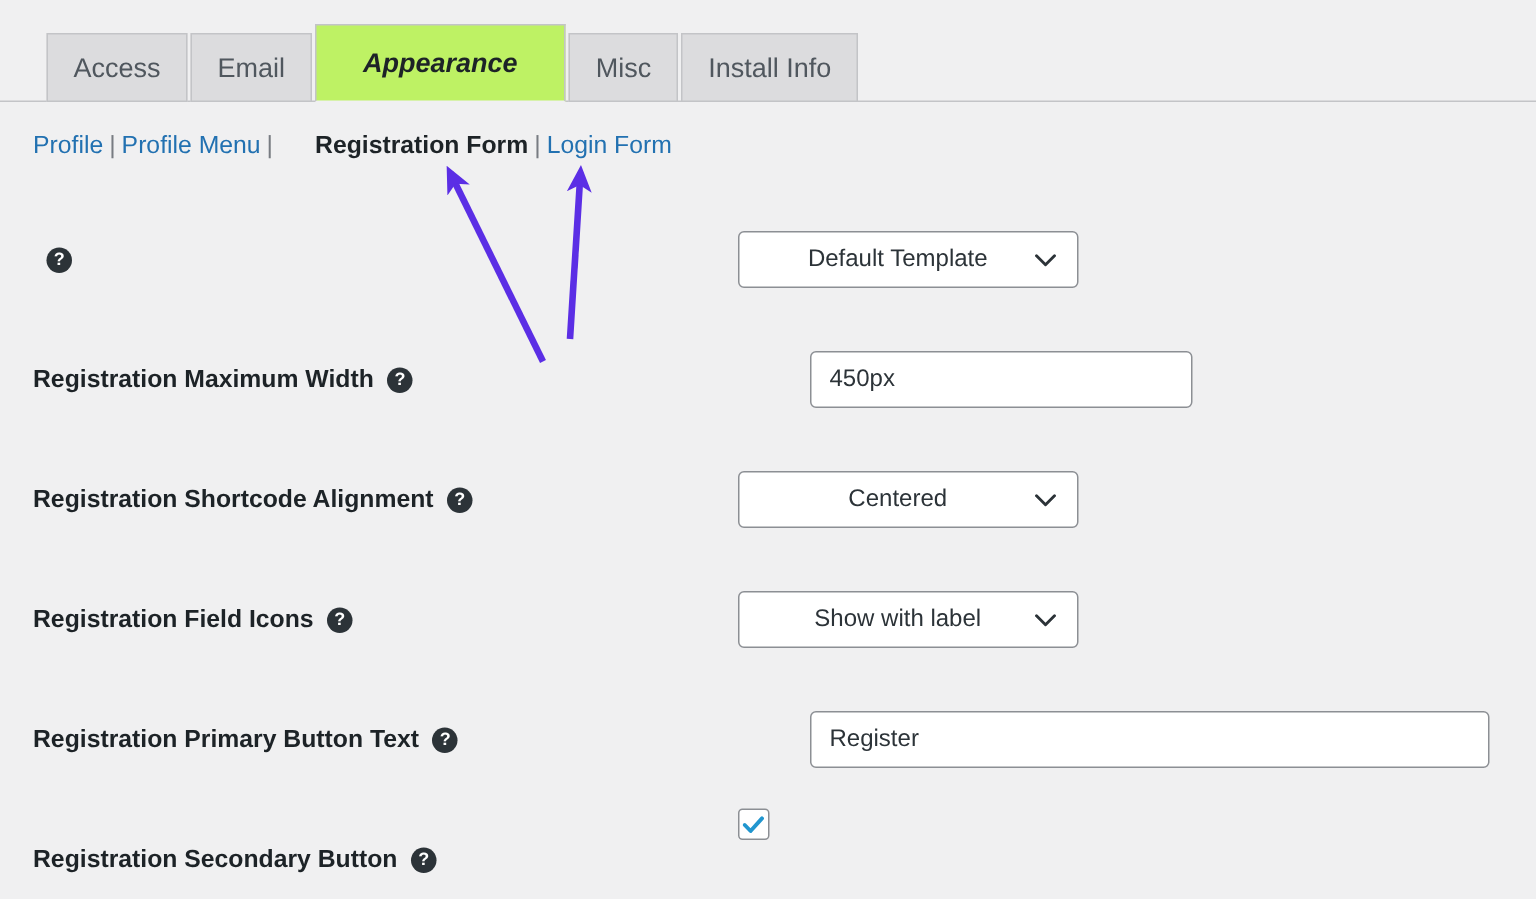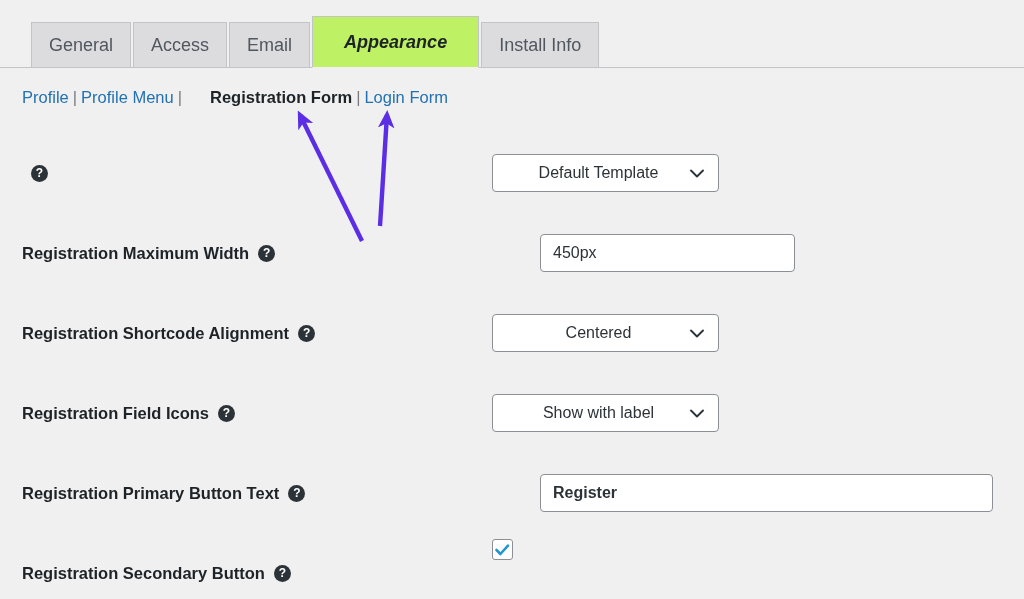--- a/index.html
+++ b/index.html
@@ -158,21 +158,21 @@
     border-radius: 4px;
     display: flex;
     align-items: center;
     padding: 0 12px;
     font-size: 16px;
     color: #2c3338;
     cursor: text;
     margin-left: 48px;
   }
   .w-small { width: 255px; }
-  .w-large { width: 453px; font-weight: bold; }
+  .w-large { width: 453px; }
 
   .checkbox {
     box-sizing: border-box;
     width: 21px;
     height: 21px;
     background: #ffffff;
     border: 1px solid #8c8f94;
     border-radius: 3px;
     display: flex;
     align-items: center;
@@ -187,24 +187,24 @@
     top: 0;
     width: 1024px;
     height: 599px;
     pointer-events: none;
   }
 </style>
 </head>
 <body>
 
 <div class="tab-bar">
-  <div class="tab">General</div>
   <div class="tab">Access</div>
   <div class="tab">Email</div>
   <div class="tab active">Appearance</div>
+  <div class="tab">Misc</div>
   <div class="tab">Install Info</div>
 </div>
 
 <div class="subnav"><a>Profile</a><span class="sep">|</span><a>Profile Menu</a><span class="sep">|</span><span class="current">Registration Form</span><span class="sep">|</span><a>Login Form</a></div>
 
 <div class="rows">
 
   <div class="row">
     <div class="row-label">
       <span class="help-icon">

